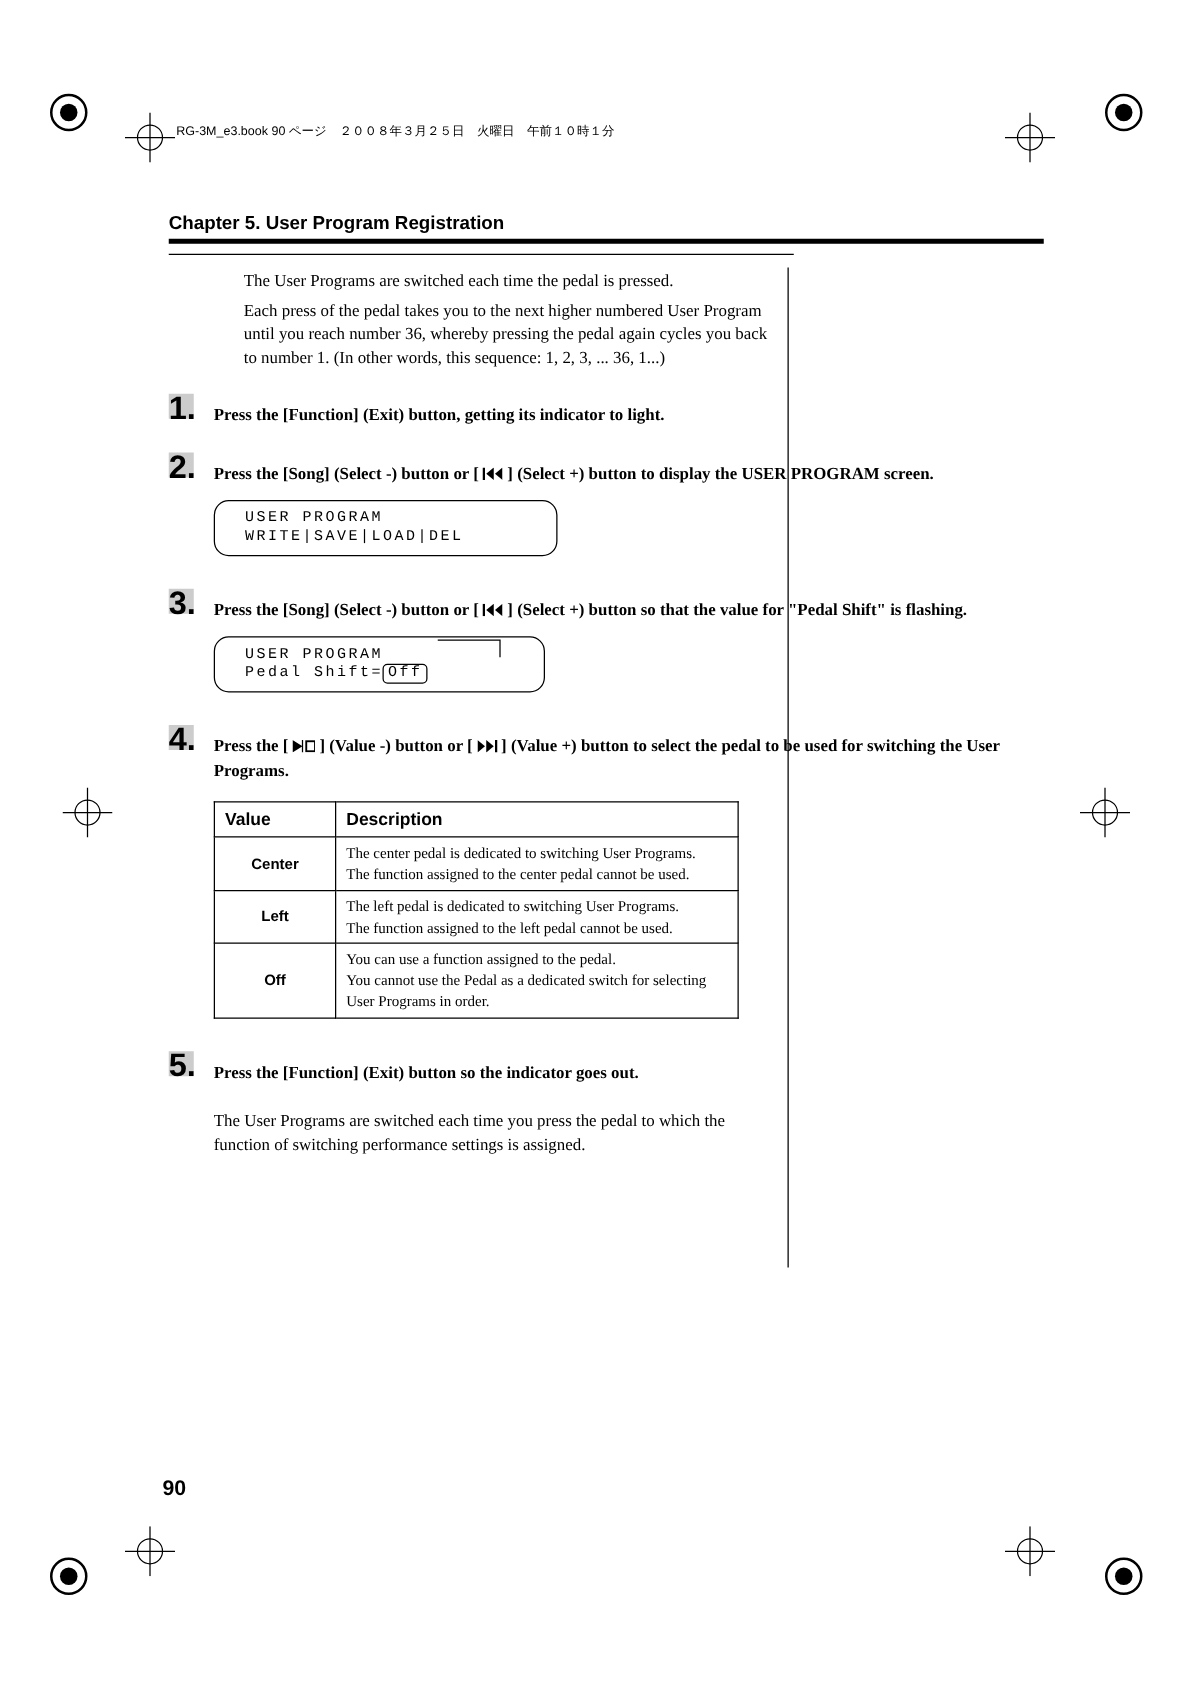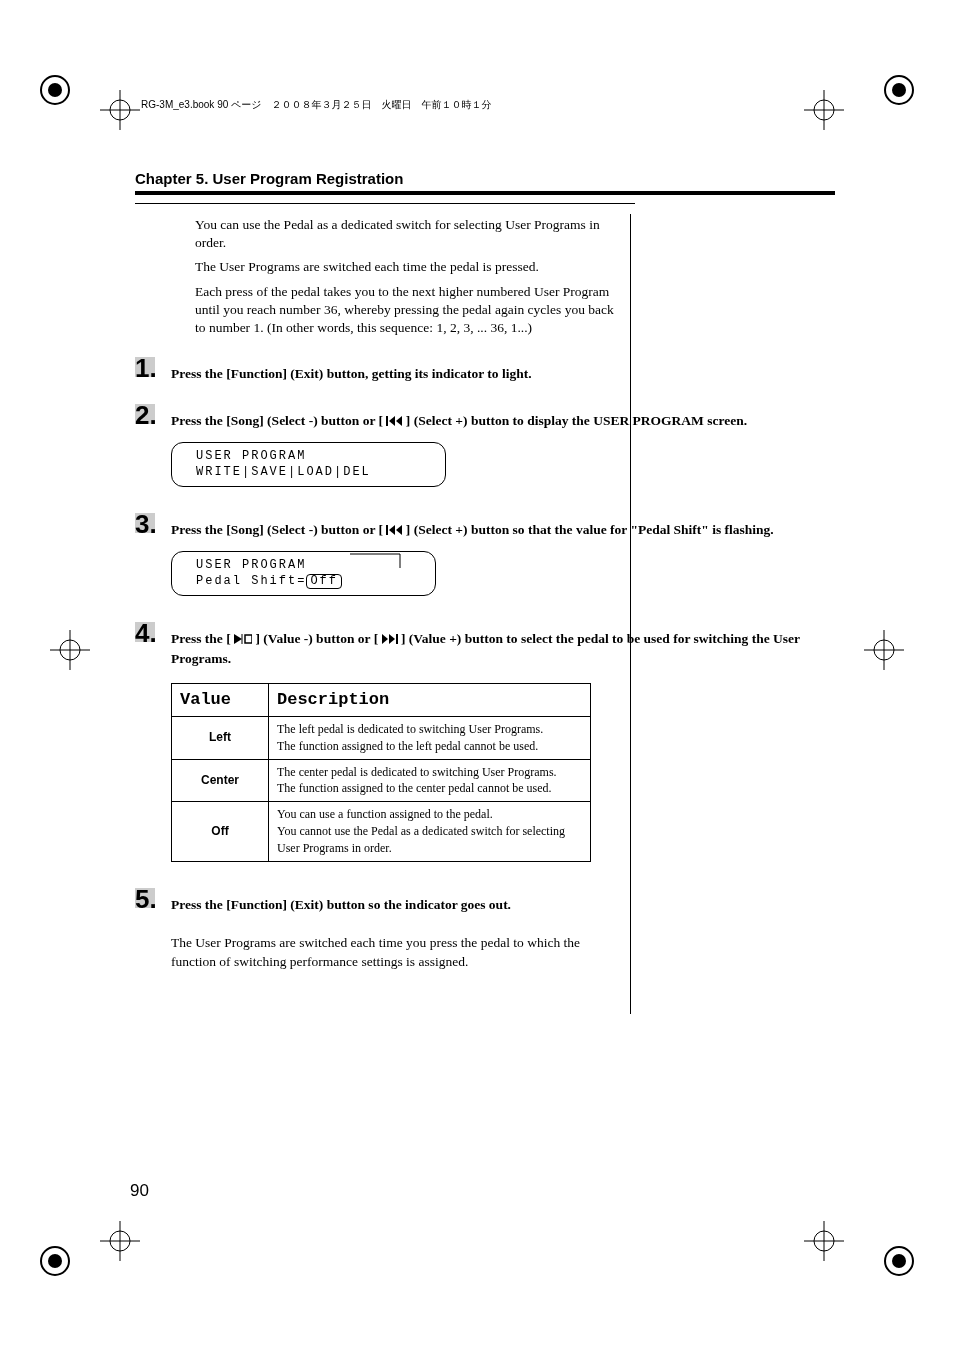--- a/index.html
+++ b/index.html
@@ -143,37 +143,37 @@
     margin-top: 14px;
     font-size: 12px;
   }
   table.opts th, table.opts td {
     border: 1px solid #000;
     padding: 4px 8px;
     text-align: left;
     vertical-align: middle;
   }
   table.opts th {
-    font-family: Liberation Mono, monospace;
+    font-family: Liberation Sans, sans-serif;
     font-weight: bold;
-    font-size: 17px;
+    font-size: 14px;
   }
   table.opts td.val {
     font-family: Arial, Helvetica, sans-serif;
     font-weight: bold;
     text-align: center;
     width: 80px;
   }
 
   .pagenum {
     position: absolute;
     bottom: 150px;
     left: 130px;
     font-family: "Arial Black", Helvetica, sans-serif;
-    font-weight: 400;
+    font-weight: 700;
     font-size: 17px;
   }
 
   .icon {
     display: inline-block;
     vertical-align: -1px;
   }
 
   .center-divider {
     position: absolute;
@@ -257,21 +257,20 @@
 <div class="header-line">RG-3M_e3.book  90 ページ　２００８年３月２５日　火曜日　午前１０時１分</div>
 
 <div class="center-divider"></div>
 
 <div class="page">
   <div class="chapter">Chapter 5. User Program Registration</div>
   <hr class="thick-rule">
   <hr class="title-rule">
 
   <div class="intro">
-    <p>You can use the Pedal as a dedicated switch for selecting User Programs in order.</p>
     <p>The User Programs are switched each time the pedal is pressed.</p>
     <p>Each press of the pedal takes you to the next higher numbered User Program until you reach number 36, whereby pressing the pedal again cycles you back to number 1. (In other words, this sequence: 1, 2, 3, ... 36, 1...)</p>
   </div>
 
   <div class="step">
     <div class="stepnum">
       <span class="shade"></span><span class="n">1.</span>
     </div>
     <div class="stepbody">
       <span class="bold">Press the [Function] (Exit) button, getting its indicator to light.</span>
@@ -338,28 +337,28 @@
             </svg></span><span> ] (Value +) button to select the pedal to be used for switching the User Programs.</span>
       </span>
 
       <table class="opts">
         <tbody>
             <tr>
           <th>Value</th>
           <th>Description</th>
         </tr>
         <tr>
+          <td class="val">Center</td>
+          <td style="white-space:pre-line;">The center pedal is dedicated to switching User Programs.
+The function assigned to the center pedal cannot be used.</td>
+        </tr>
+        <tr>
           <td class="val">Left</td>
           <td style="white-space:pre-line;">The left pedal is dedicated to switching User Programs.
 The function assigned to the left pedal cannot be used.</td>
-        </tr>
-        <tr>
-          <td class="val">Center</td>
-          <td style="white-space:pre-line;">The center pedal is dedicated to switching User Programs.
-The function assigned to the center pedal cannot be used.</td>
         </tr>
         <tr>
           <td class="val">Off</td>
           <td style="white-space:pre-line;">You can use a function assigned to the pedal.
 You cannot use the Pedal as a dedicated switch for selecting User Programs in order.</td>
         </tr>
       </tbody>
         </table>
     </div>
   </div>

